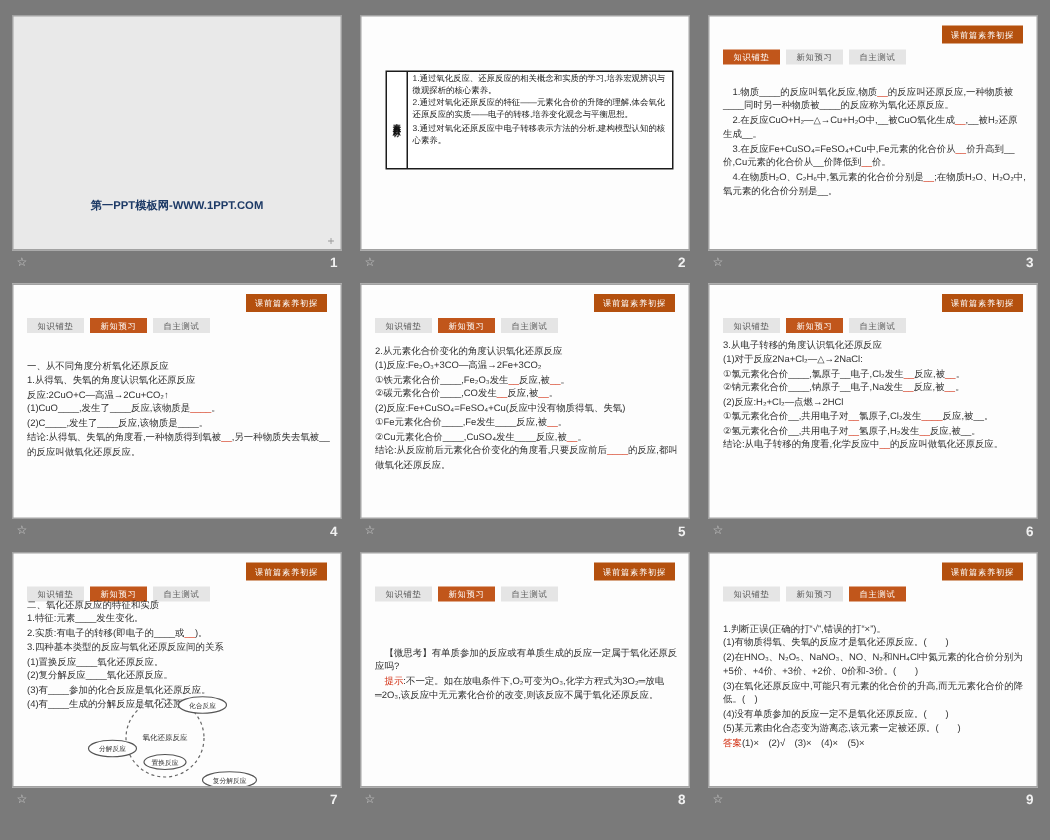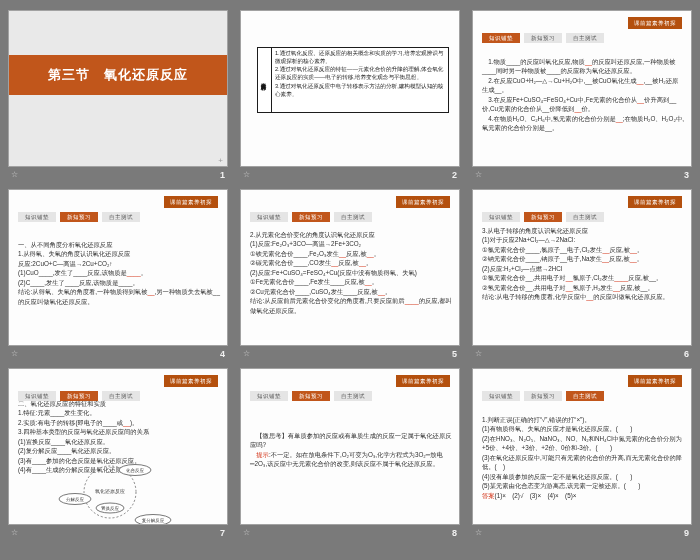--- a/index.html
+++ b/index.html
@@ -71,21 +71,21 @@
   .line{margin:0;}
   .red{color:#d22d10;}
   .venn{position:absolute;left:44px;top:94px;}
 </style>
 </head>
 <body>
 
 <main class="grid">
     <div class="cell">
       <div class="thumb t-slide">
-        <div class="banner">第三节　氧化还原反应</div>
+        <div class="subtitle">第一PPT模板网-WWW.1PPT.COM</div>
         <div class="plus">+</div>
       </div>
       <div class="meta">
         <span class="star">☆</span>
         <span class="num">1</span>
       </div>
     </div>
     <div class="cell">
       <div class="thumb">
         <div class="goalbox">

